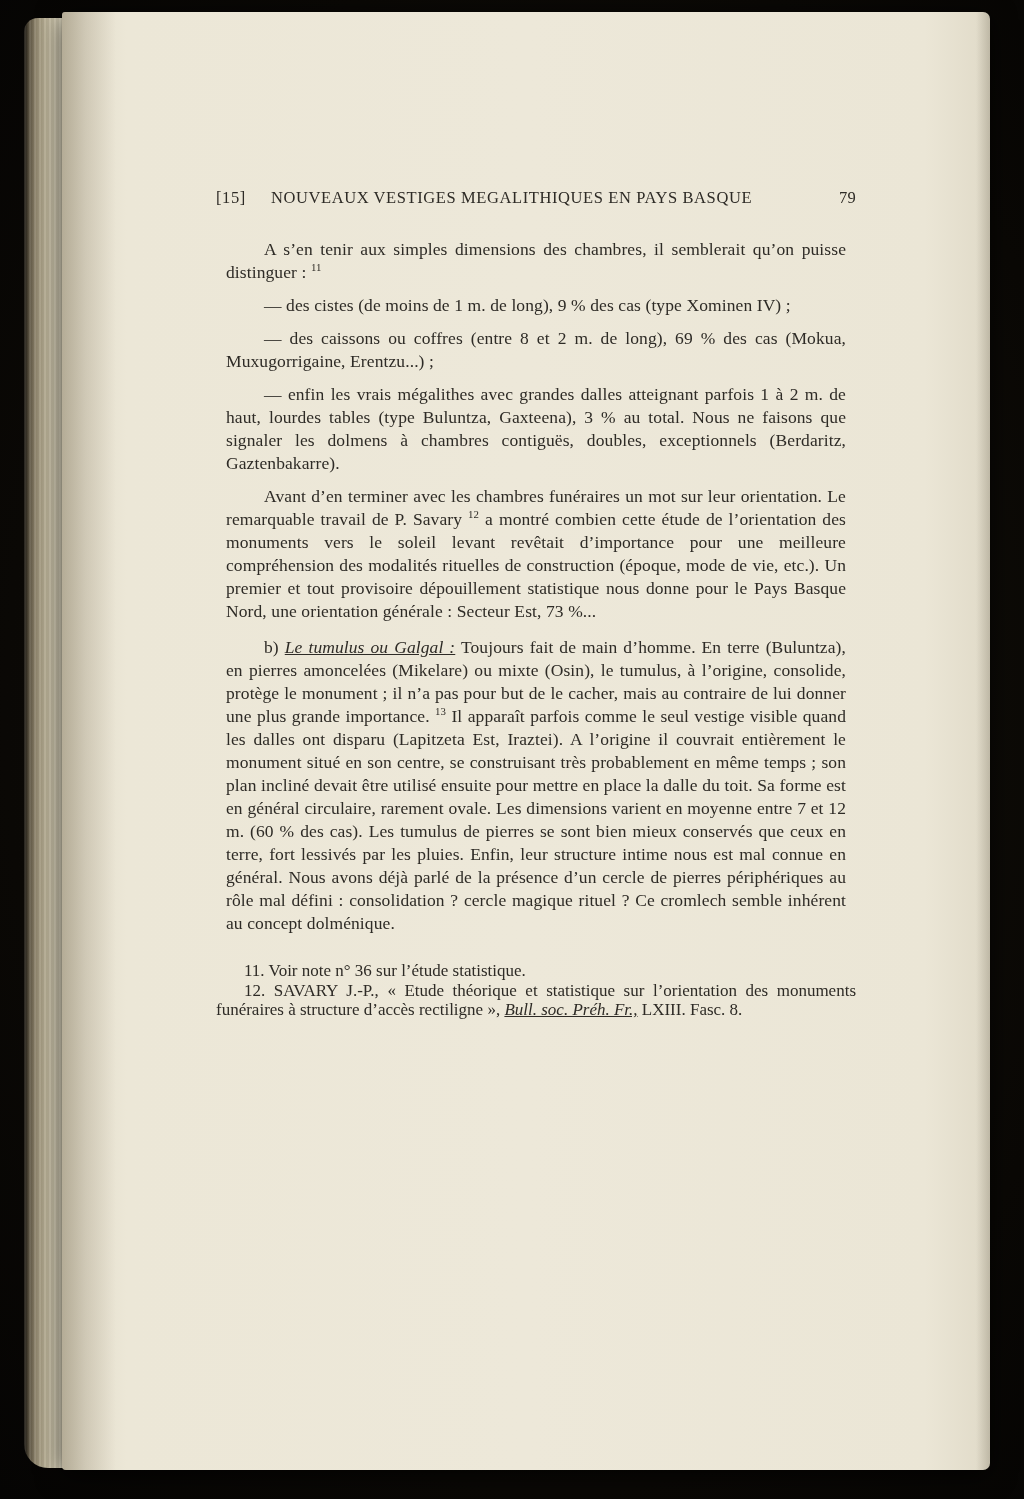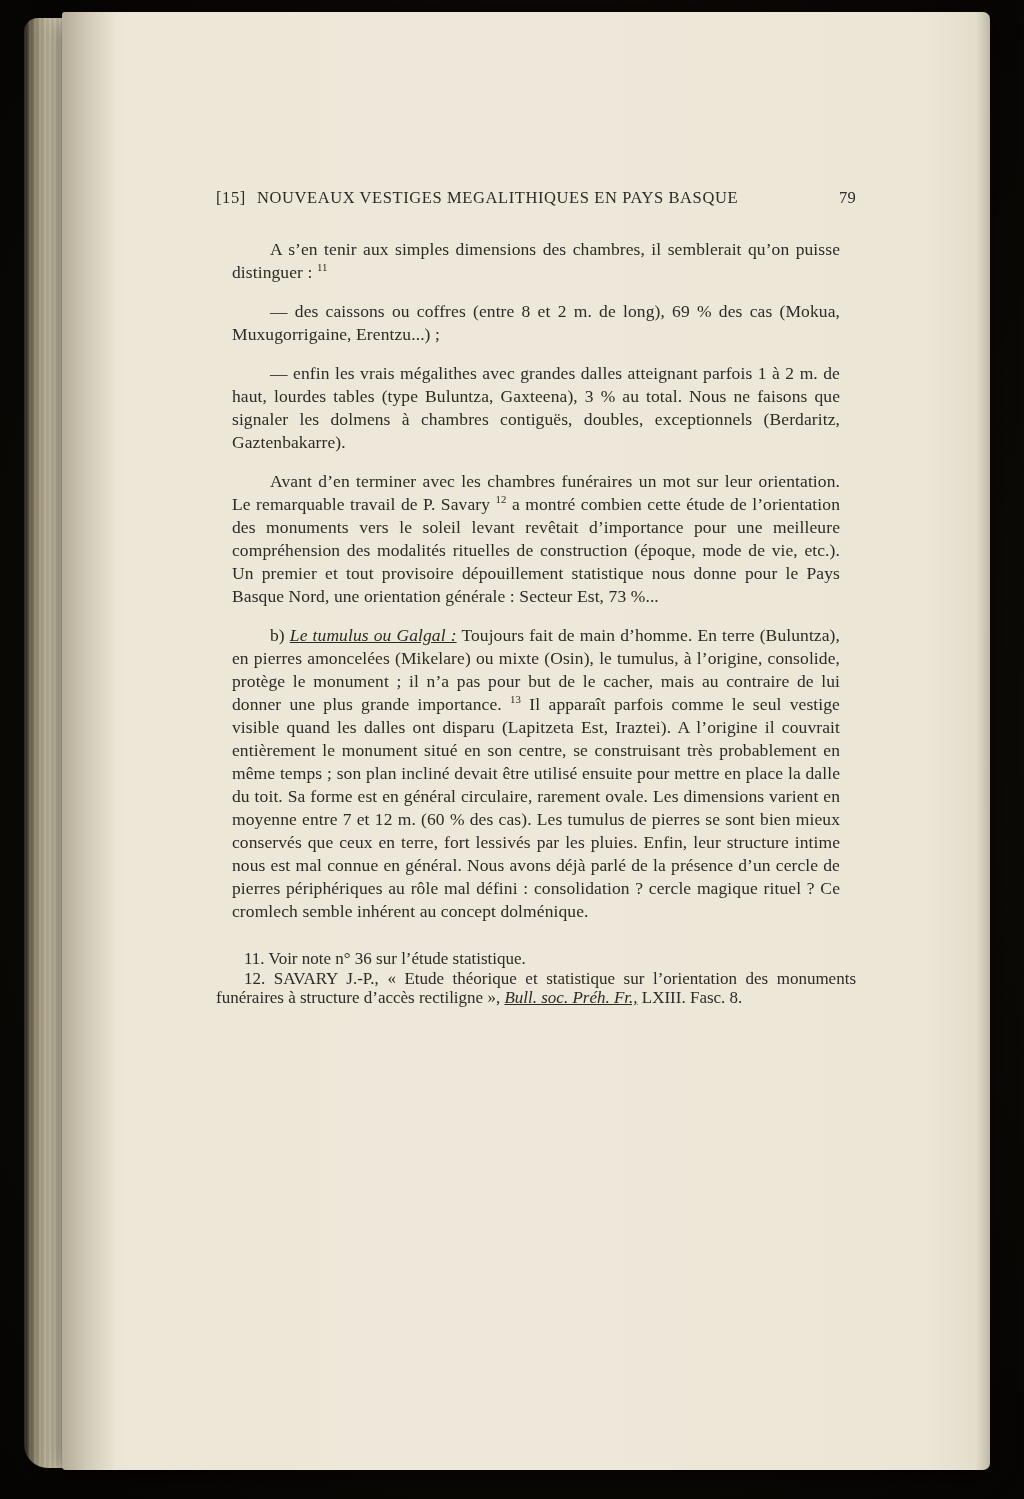--- a/index.html
+++ b/index.html
@@ -66,24 +66,24 @@
   }
   .running-head {
     display: flex;
     justify-content: space-between;
     align-items: baseline;
     font-size: 16.5px;
     letter-spacing: 0.6px;
     margin-bottom: 30px;
     white-space: nowrap;
   }
-  .head-left { display: inline-flex; gap: 11px; }
+  .head-left { display: inline-flex; gap: 25px; }
   .head-page { letter-spacing: 0.3px; }
   .body-copy p {
-    margin: 16px;
+    margin: 10px;
     font-size: 17.5px;
     line-height: 23px;
     text-align: justify;
     text-indent: 38px;
     letter-spacing: 0.1px;
   }
   .body-copy p.spaced { margin-top: 13px; }
   sup {
     font-size: 62%;
     line-height: 0;
@@ -111,20 +111,21 @@
     <div class="text-block">
       <div class="running-head">
         <span class="head-left">
           <span class="head-num">[15]</span>
           <span class="head-title">NOUVEAUX VESTIGES MEGALITHIQUES EN PAYS BASQUE</span>
         </span>
         <span class="head-page">79</span>
       </div>
       <div class="body-copy" id="body-copy">
           <p><span>A s’en tenir aux simples dimensions des chambres, il semblerait qu’on puisse distinguer : </span><sup>11</sup></p>
+          <p><span>— des cistes (de moins de 1 m. de long), 9 % des cas (type Xominen IV) ;</span></p>
           <p><span>— des caissons ou coffres (entre 8 et 2 m. de long), 69 % des cas (Mokua, Muxugorrigaine, Erentzu...) ;</span></p>
           <p><span>— enfin les vrais mégalithes avec grandes dalles atteignant parfois 1 à 2 m. de haut, lourdes tables (type Buluntza, Gaxteena), 3 % au total. Nous ne faisons que signaler les dolmens à chambres contiguës, doubles, exceptionnels (Berdaritz, Gaztenbakarre).</span></p>
           <p><span>Avant d’en terminer avec les chambres funéraires un mot sur leur orientation. Le remarquable travail de P. Savary </span><sup>12</sup><span> a montré combien cette étude de l’orientation des monuments vers le soleil levant revêtait d’importance pour une meilleure compréhension des modalités rituelles de construction (époque, mode de vie, etc.). Un premier et tout provisoire dépouillement statistique nous donne pour le Pays Basque Nord, une orientation générale : Secteur Est, 73 %...</span></p>
           <p class="spaced"><span>b) </span><i>Le tumulus ou Galgal :</i><span> Toujours fait de main d’homme. En terre (Buluntza), en pierres amoncelées (Mikelare) ou mixte (Osin), le tumulus, à l’origine, consolide, protège le monument ; il n’a pas pour but de le cacher, mais au contraire de lui donner une plus grande importance. </span><sup>13</sup><span> Il apparaît parfois comme le seul vestige visible quand les dalles ont disparu (Lapitzeta Est, Iraztei). A l’origine il couvrait entièrement le monument situé en son centre, se construisant très probablement en même temps ; son plan incliné devait être utilisé ensuite pour mettre en place la dalle du toit. Sa forme est en général circulaire, rarement ovale. Les dimensions varient en moyenne entre 7 et 12 m. (60 % des cas). Les tumulus de pierres se sont bien mieux conservés que ceux en terre, fort lessivés par les pluies. Enfin, leur structure intime nous est mal connue en général. Nous avons déjà parlé de la présence d’un cercle de pierres périphériques au rôle mal défini : consolidation ? cercle magique rituel ? Ce cromlech semble inhérent au concept dolménique.</span></p>
         </div>
       <div class="footnotes" id="footnotes">
           <p><span>11. Voir note n° 36 sur l’étude statistique.</span></p>
           <p><span>12. SAVARY J.-P., « Etude théorique et statistique sur l’orientation des monuments funéraires à structure d’accès rectiligne », </span><i>Bull. soc. Préh. Fr.,</i><span> LXIII. Fasc. 8.</span></p>
         </div>
     </div>

